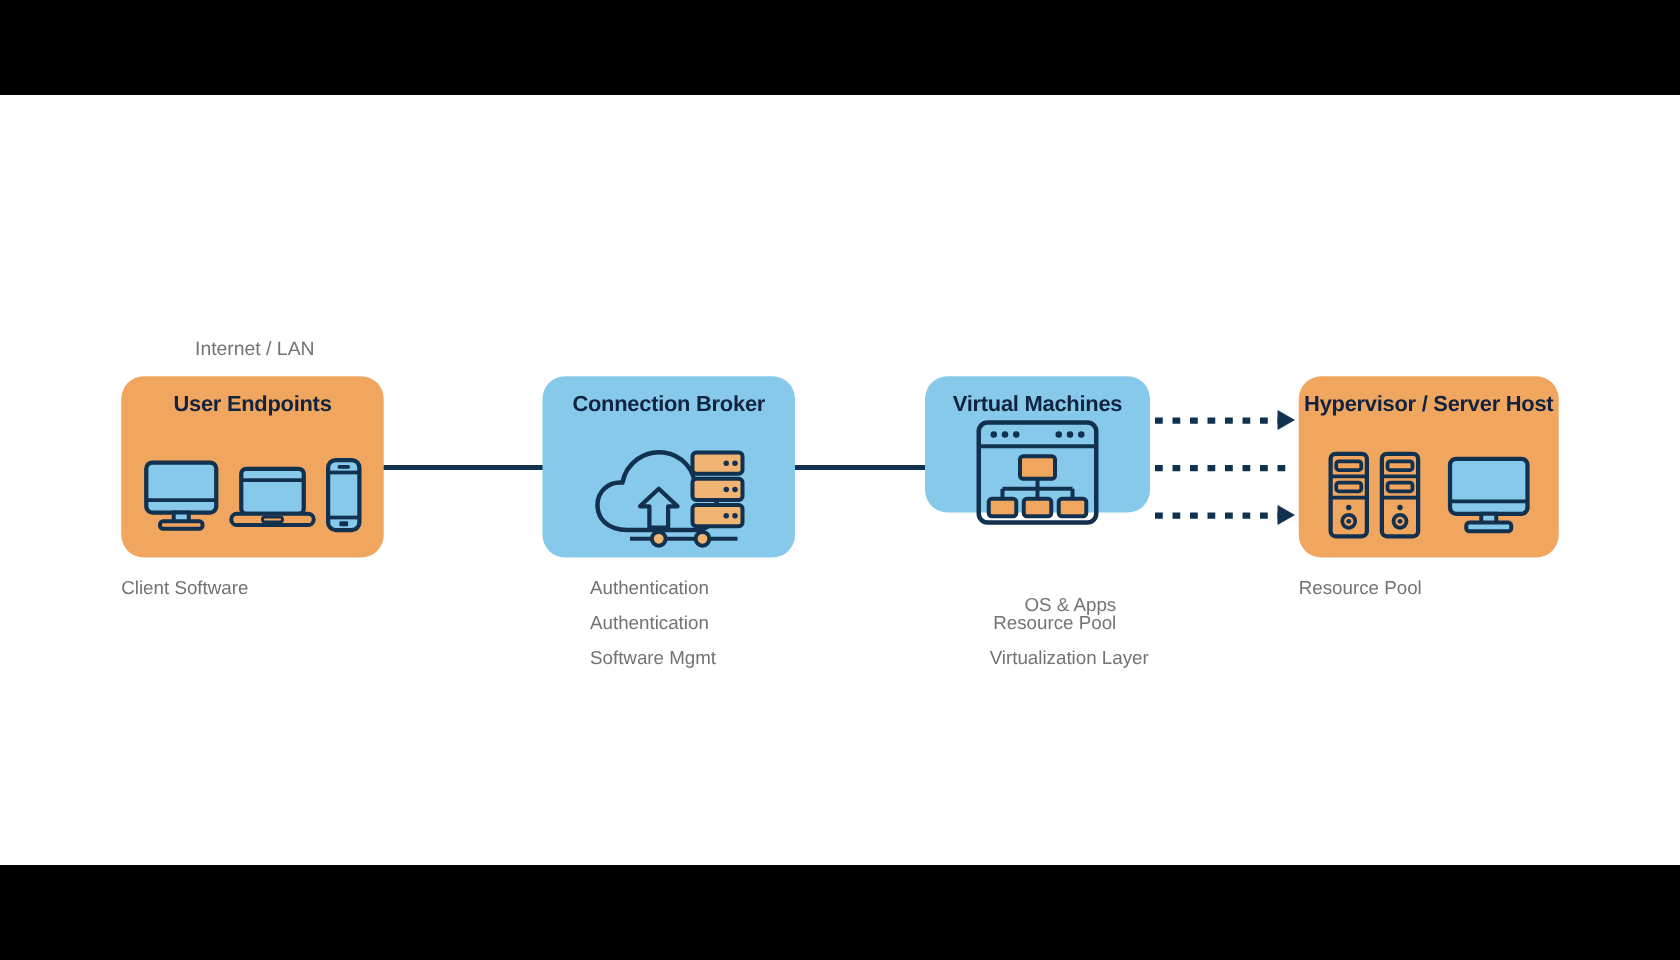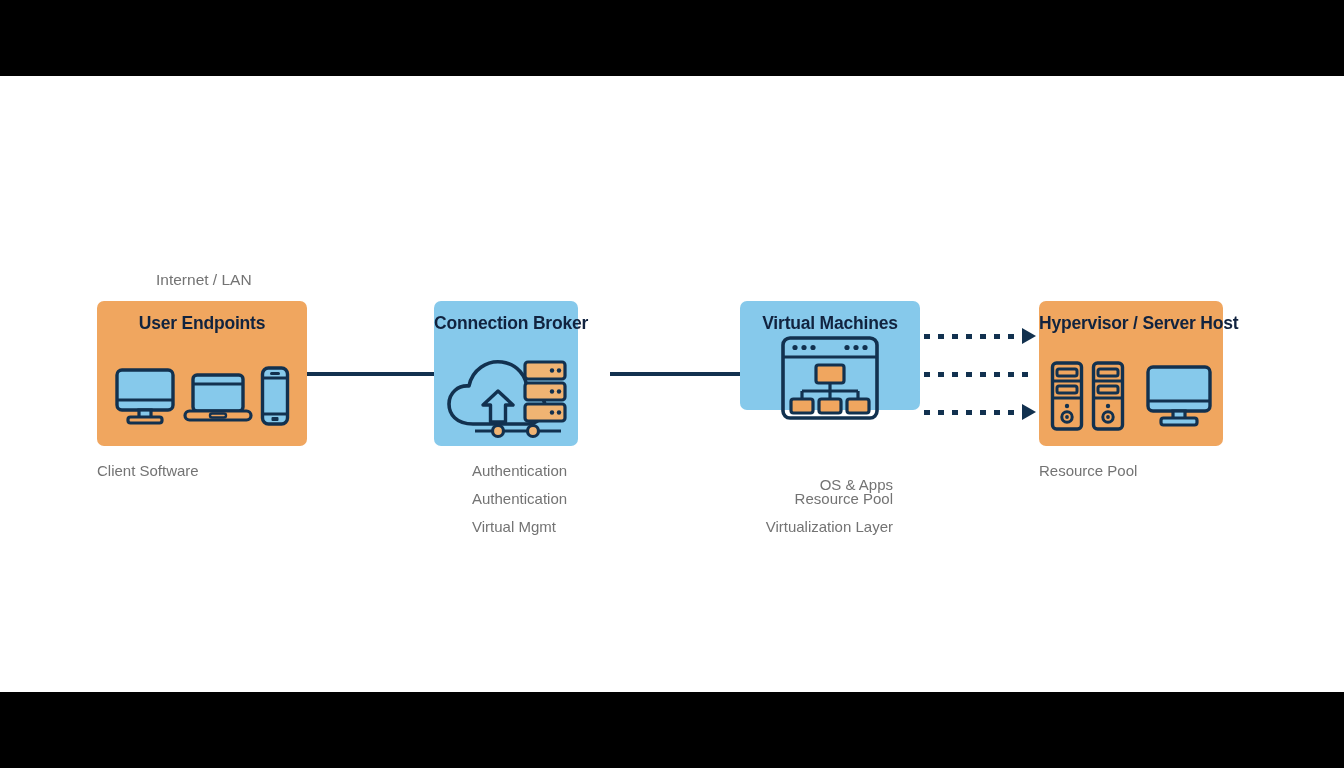--- a/index.html
+++ b/index.html
@@ -13,21 +13,21 @@
   .letterbox{position:absolute;left:0;width:1344px;background:#000;}
   #bar-top{top:0;height:76px;}
   #bar-bottom{top:692px;height:76px;}
 
   #canvas{
     position:absolute;left:0;top:76px;width:1344px;height:616px;
     background:#ffffff;
   }
 
   
-  .node{position:absolute;border-radius:7px;box-sizing:border-box;}
+  .node{position:absolute;border-radius:18px;box-sizing:border-box;}
   .node-title{
     position:absolute;left:0;right:0;top:12px;
     text-align:center;font-weight:bold;font-size:17.5px;
     color:#11233f;letter-spacing:-0.2px;white-space:nowrap;
   }
   .node-icons{
     position:absolute;left:0;right:0;bottom:0;top:44px;
     display:flex;align-items:center;justify-content:center;
   }
 
@@ -114,21 +114,21 @@
             <rect x="10" y="6" width="10" height="3" rx="1.5" fill="#12314F"></rect>
             <rect x="11.5" y="51" width="7" height="4" rx="1" fill="#12314F"></rect>
           </svg>
         </span>
 
       </div>
     </div>
 
     <div class="cap cap-center" style="left:97px;top:386px;width:210px;">Client Software</div>
 
-    <div class="node blue" style="left:434px;top:225px;width:144px;height:145px;">
+    <div class="node blue" style="left:434px;top:225px;width:202px;height:145px;">
       <div class="node-title">Connection Broker</div>
       <div class="node-icons">
 
         <span>
           <svg width="126" height="88" viewBox="0 0 126 88">
 
             <path d="M30 72 C13 72 6 62 6 52 C6 41 15 33 26 34 C29 18 44 8 59 10
                      C74 12 84 24 84 38 C95 38 102 46 102 55 C102 65 94 72 84 72 Z" fill="none" stroke="#12314F" stroke-width="3.6" stroke-linejoin="round"></path>
 
             <path d="M55 39 L70 53 L62.5 53 L62.5 70 L47.5 70 L47.5 53 L40 53 Z" fill="none" stroke="#12314F" stroke-width="3.4" stroke-linejoin="round"></path>
@@ -149,21 +149,21 @@
             <circle cx="55" cy="79" r="5.5" fill="#F0B473" stroke="#12314F" stroke-width="3.2"></circle>
             <circle cx="90" cy="79" r="5.5" fill="#F0B473" stroke="#12314F" stroke-width="3.2"></circle>
           </svg>
         </span>
 
       </div>
     </div>
 
     <div class="cap cap-left" style="left:472px;top:386px;">Authentication</div>
     <div class="cap cap-left" style="left:472px;top:414px;">Authentication</div>
-    <div class="cap cap-left" style="left:472px;top:442px;">Virtual Mgmt</div>
+    <div class="cap cap-left" style="left:472px;top:442px;">Software Mgmt</div>
 
     <div class="node blue" style="left:740px;top:225px;width:180px;height:109px;">
       <div class="node-title">Virtual Machines</div>
       <div class="node-icons">
 
         <span>
           <svg width="100" height="86" viewBox="0 0 100 86">
             <rect x="3" y="3" width="94" height="80" rx="7" fill="none" stroke="#12314F" stroke-width="3.6"></rect>
             <line x1="4" y1="22" x2="96" y2="22" stroke="#12314F" stroke-width="3.2"></line>
             <circle cx="15" cy="12.5" r="2.6" fill="#12314F"></circle>
@@ -185,23 +185,23 @@
             <rect x="39" y="64" width="22" height="14" rx="2.5" fill="#F0A65F" stroke="#12314F" stroke-width="3.2"></rect>
             <rect x="67" y="64" width="22" height="14" rx="2.5" fill="#F0A65F" stroke="#12314F" stroke-width="3.2"></rect>
           </svg>
         </span>
 
       </div>
     </div>
 
     <div class="cap cap-right" style="left:662px;top:400px;width:231px;">OS &amp; Apps</div>
     <div class="cap cap-right" style="left:662px;top:414px;width:231px;">Resource Pool</div>
-    <div class="cap cap-right" style="left:662px;top:442px;width:231px;">Virtualization Layer</div>
-
-    <div class="node orange" style="left:1039px;top:225px;width:184px;height:145px;">
+    <div class="cap cap-right" style="left:688px;top:442px;width:231px;">Virtualization Layer</div>
+
+    <div class="node orange" style="left:1039px;top:225px;width:208px;height:145px;">
       <div class="node-title">Hypervisor / Server Host</div>
       <div class="node-icons">
 
         <span>
           <svg width="34" height="70" viewBox="0 0 34 70">
             <rect x="2.5" y="2" width="29" height="66" rx="4" fill="none" stroke="#12314F" stroke-width="3.4"></rect>
             <rect x="7" y="8" width="20" height="7" rx="2" fill="none" stroke="#12314F" stroke-width="3"></rect>
             <line x1="3" y1="20" x2="31" y2="20" stroke="#12314F" stroke-width="3"></line>
             <rect x="7" y="25" width="20" height="7" rx="2" fill="none" stroke="#12314F" stroke-width="3"></rect>
             <line x1="3" y1="37" x2="31" y2="37" stroke="#12314F" stroke-width="3"></line>

